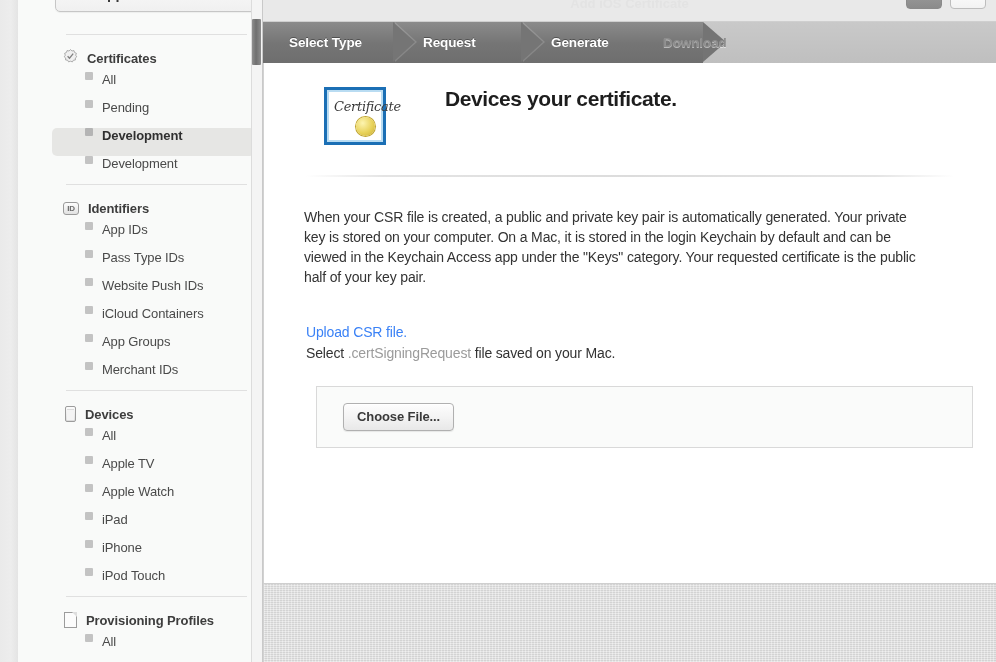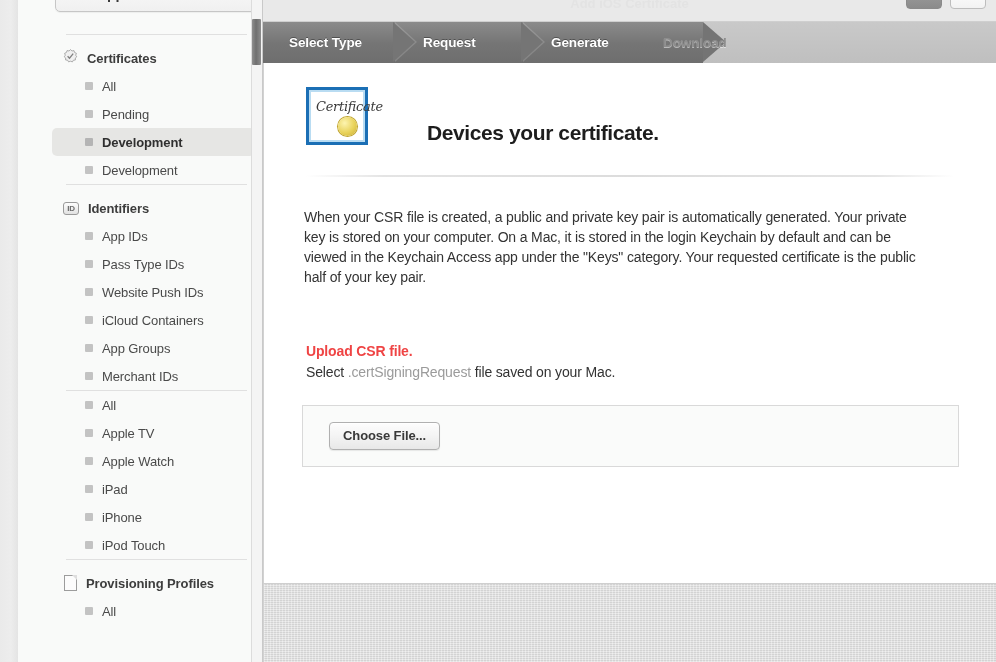--- a/index.html
+++ b/index.html
@@ -68,21 +68,21 @@
     padding-left: 17px;
     margin-top: 9px;
   }
   .sb-header-label {
     font-size: 13px; font-weight: bold; color: #3d3d3d;
     margin-left: 9px;
     letter-spacing: -0.1px;
   }
 
   .sb-item {
-    display: flex; align-items: center;
+    display: flex; 
     height: 28px;
     margin: 0 8px 0 6px;
     padding-left: 50px;
     border-radius: 5px;
     cursor: default;
   }
   .sb-item.selected {
     background: #e6e6e4;
   }
   .sb-bullet {
@@ -227,22 +227,22 @@
 
   
   .content {
     position: absolute; left: 263px; top: 63px;
     width: 733px; height: 520px;
     background: #ffffff;
     border-left: 1px solid #d2d2d2;
   }
 
   .hero {
-    display: flex; align-items: flex-end;
-    padding: 24px 0 0 42px;
+    display: flex; align-items: flex-start;
+    padding: 24px 0 0 60px;
   }
   .cert-icon {
     width: 62px; height: 58px;
     border: 3px solid #1b6fb5;
     background: #ffffff;
     position: relative;
     box-shadow: inset 0 0 0 2px #b9dcf2;
     flex: 0 0 auto;
   }
   .cert-icon-script {
@@ -273,33 +273,33 @@
 
   .body-copy {
     margin: 30px 42px 0 40px;
     width: 625px;
     font-size: 14px; line-height: 20px;
     color: #333333;
     letter-spacing: -0.15px;
   }
 
   .upload-heading {
-    margin: 56px 42px 0 42px;
-    font-size: 14px; font-weight: bold; color: #ef4444;
+    margin: 37px 42px 0 42px;
+    font-size: 14px; font-weight: normal; color: #3b82f6;
     letter-spacing: -0.15px;
   }
   .upload-sub {
     margin: 5px 42px 0 42px;
     font-size: 14px; color: #333333;
     letter-spacing: -0.15px;
   }
   .ext { color: #9b9b9b; }
 
   .upload-panel {
-    margin: 25px 42px 0 38px;
+    margin: 25px 42px 0 52px;
     width: 657px; height: 62px;
     border: 1px solid #d9d9d9;
     background: #fafbfa;
     display: flex; align-items: center;
   }
   .choose-btn {
     margin-left: 26px;
     padding: 5px 13px 6px 13px;
     font-family: "Liberation Sans", sans-serif;
     font-size: 13px; font-weight: bold; color: #393939;
@@ -393,20 +393,24 @@
               <span class="sb-bullet"></span>
               <span class="sb-item-label">App Groups</span>
             </div>
             <div class="sb-item">
               <span class="sb-bullet"></span>
               <span class="sb-item-label">Merchant IDs</span>
             </div>
           </div>
           <div class="sb-divider"></div>
           <div class="sb-group">
+            <div class="sb-header">
+              <span class="ico ico-device"></span>
+              <span class="sb-header-label">Devices</span>
+            </div>
             <div class="sb-item">
               <span class="sb-bullet"></span>
               <span class="sb-item-label">All</span>
             </div>
             <div class="sb-item">
               <span class="sb-bullet"></span>
               <span class="sb-item-label">Apple TV</span>
             </div>
             <div class="sb-item">
               <span class="sb-bullet"></span>

